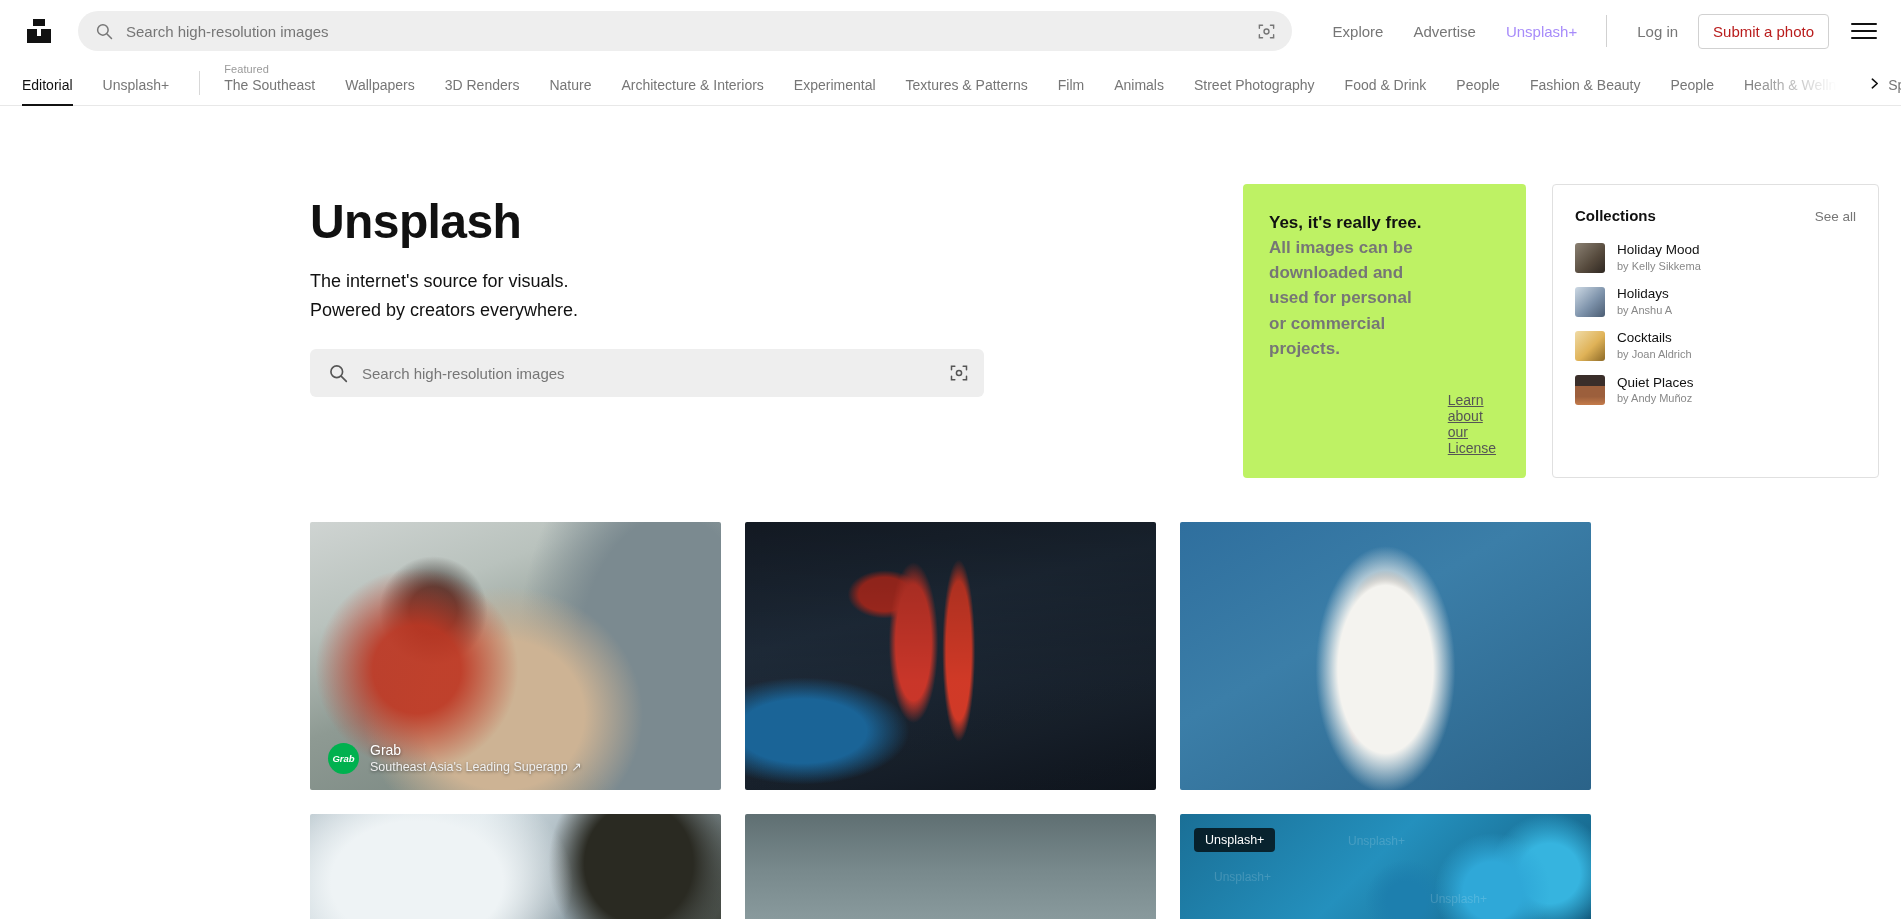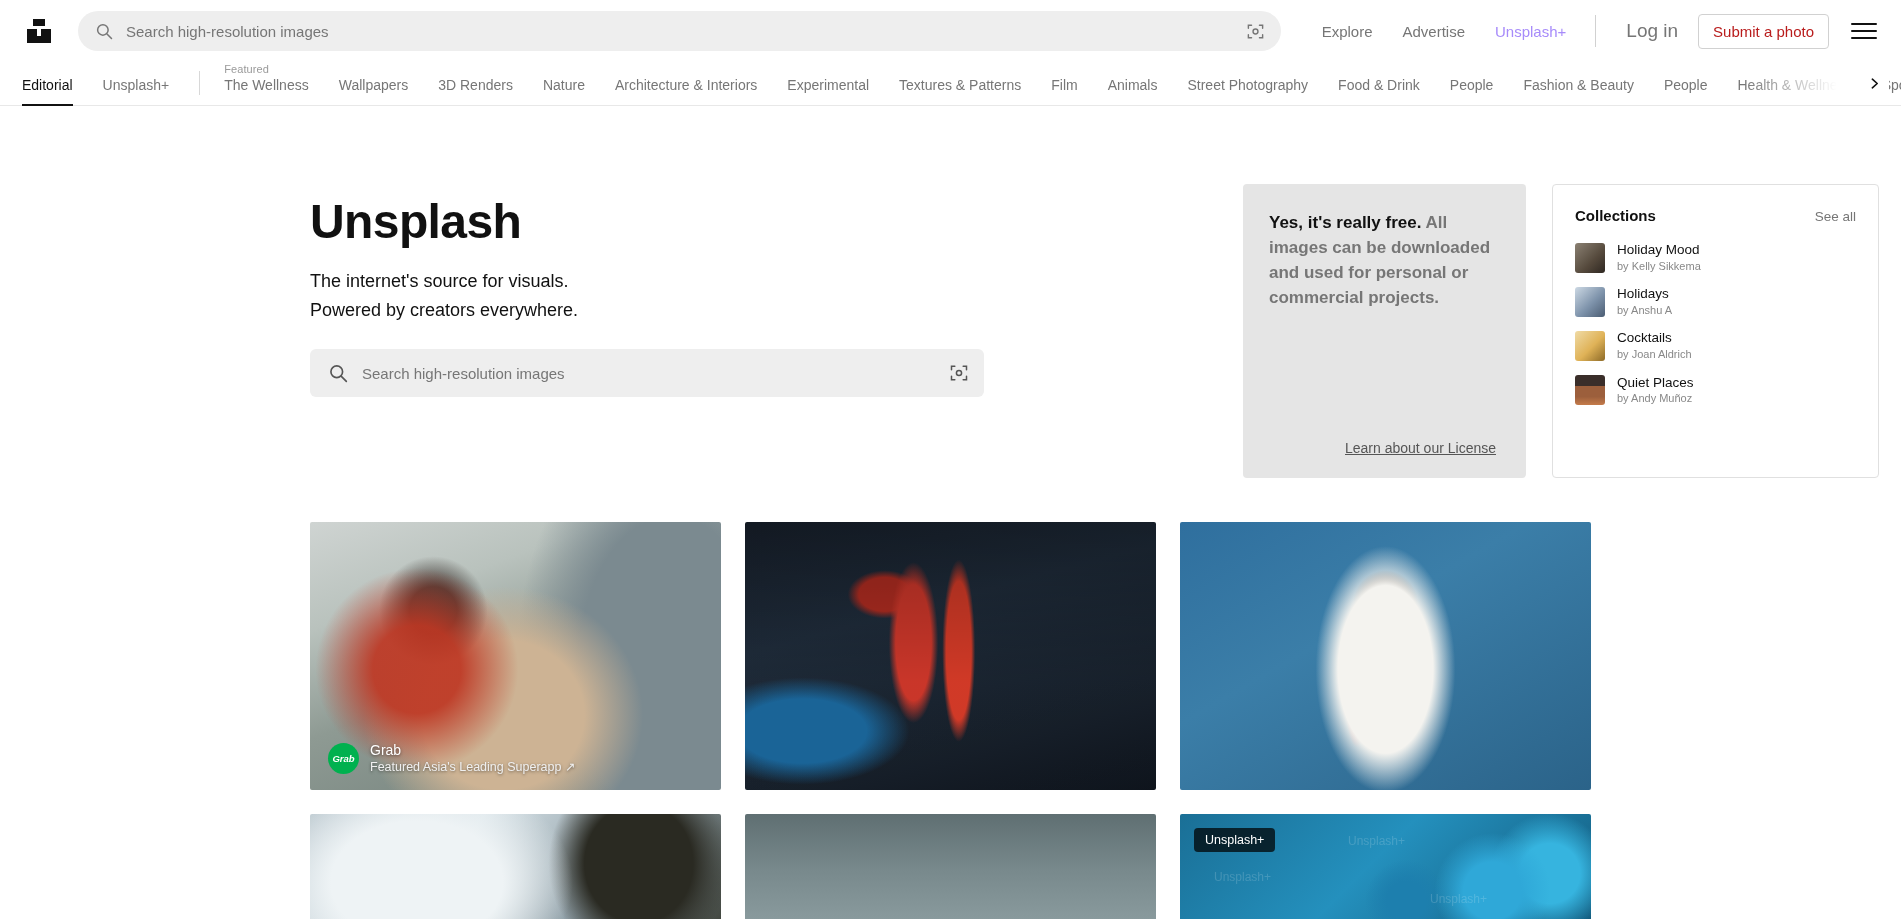--- a/index.html
+++ b/index.html
@@ -65,21 +65,21 @@
     white-space: nowrap;
     cursor: pointer;
   }
   .hnav-link.plus { color: #a78bfa; }
   .hnav-sep {
     width: 1px; height: 32px;
     background: #d1d1d1;
     margin: 0 14px;
   }
   .hnav-login {
-    font-size: 19px; color: #767676;
+    font-size: 15px; color: #767676;
     padding: 0 16px; white-space: nowrap; cursor: pointer; text-decoration:none;
   }
   .submit-btn {
     font-size: 15px;
     color: #b91c1c;
     border: 1px solid #d1d1d1;
     border-radius: 4px;
     padding: 8px 14px;
     background: #fff;
     white-space: nowrap;
@@ -228,25 +228,25 @@
     color: #111;
     margin-left: 14px;
   }
   .hero-search input::placeholder { color: #767676; }
 
   
   .hero-cards { display: flex; gap: 26px; flex: 0 0 auto; padding-top: 22px; }
   .license-card {
     width: 283px;
     height: 294px;
-    background: #e5e5e5;
+    background: #bef264;
     border-radius: 4px;
     padding: 26px 30px 22px 26px;
     display: flex;
-    flex-direction: column;
+    flex-direction: row;
     gap: 16px;
   }
   .license-text {
     font-size: 17px;
     line-height: 1.48;
     color: #767676;
     font-weight: bold;
   }
   .license-text b { color: #111; }
   .license-link {
@@ -407,21 +407,21 @@
 </div>
 
 <div class="catnav-wrap">
   <div class="catnav">
     <a class="cat active">Editorial</a>
     <a class="cat">Unsplash+</a>
     <div class="cat-divider"></div>
 
     <div class="cat-featured-wrap">
       <span class="cat-featured-label">Featured</span>
-      <a class="cat">The Wellness</a>
+      <a class="cat">The Southeast</a>
     </div>
 
     <a class="cat">Wallpapers</a>
     <a class="cat">3D Renders</a>
     <a class="cat">Nature</a>
     <a class="cat">Architecture &amp; Interiors</a>
     <a class="cat">Experimental</a>
     <a class="cat">Textures &amp; Patterns</a>
     <a class="cat">Film</a>
     <a class="cat">Animals</a>
@@ -517,21 +517,21 @@
   </div>
 </div>
 
 <div class="grid">
   <div class="gcol">
     <div class="photo h1 ph-grab">
       <div class="grab-overlay">
         <div class="grab-avatar">Grab</div>
         <div>
           <div class="grab-name">Grab</div>
-          <div class="grab-tag">Featured Asia's Leading Superapp ↗</div>
+          <div class="grab-tag">Southeast Asia's Leading Superapp ↗</div>
         </div>
       </div>
     </div>
     <div class="photo h2 ph-soft"></div>
   </div>
 
   <div class="gcol">
     <div class="photo h1 ph-tokyo"></div>
     <div class="photo h2 ph-sky"></div>
   </div>

